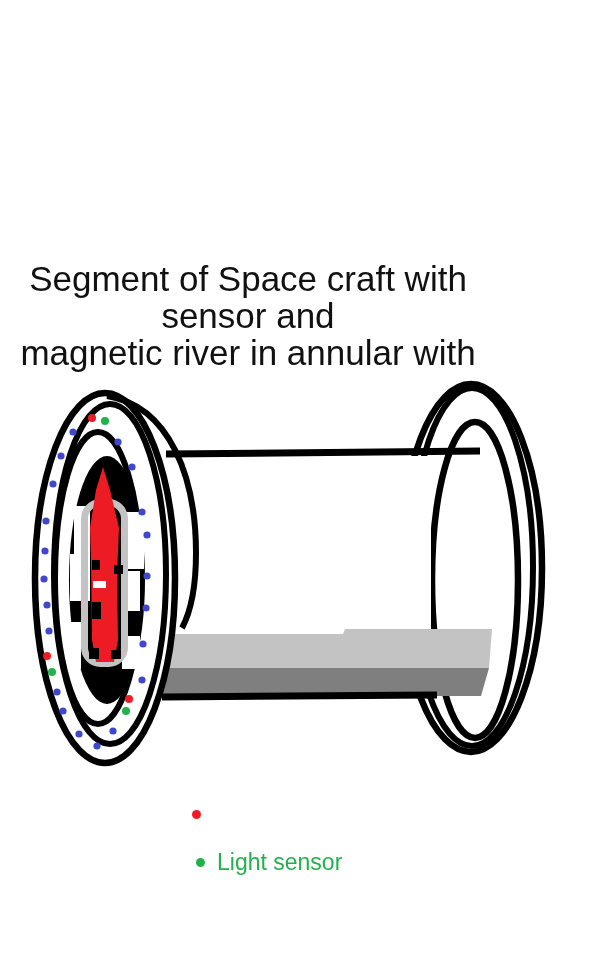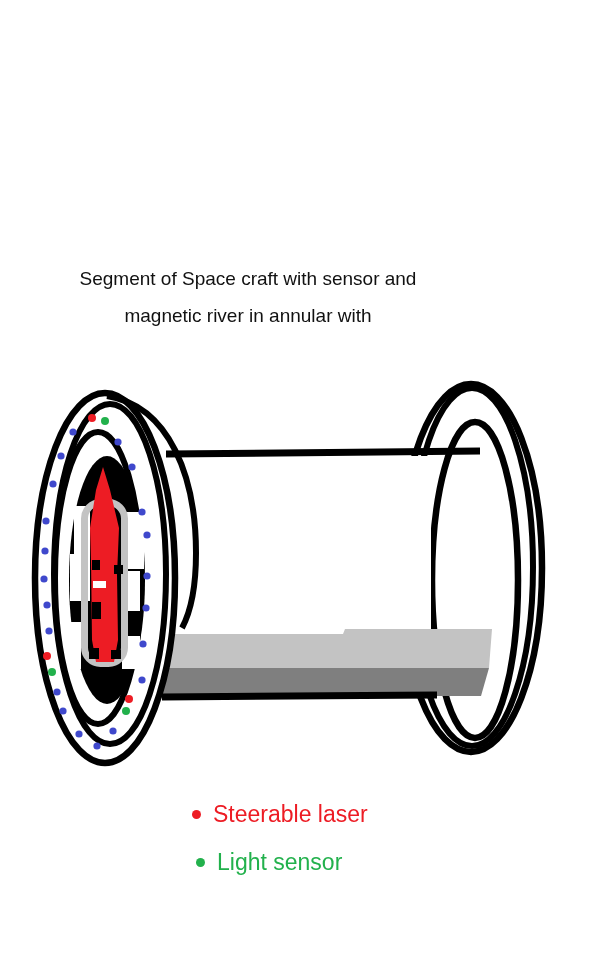--- a/index.html
+++ b/index.html
@@ -1,19 +1,19 @@
 <!DOCTYPE html>
 <html><head>
 <meta charset="utf-8">
 <style>
   html,body{margin:0;padding:0;background:#fff;}
   .page{position:relative;width:604px;height:972px;background:#fff;overflow:hidden;
         font-family:"Liberation Sans",sans-serif;}
   .title{position:absolute;top:260px;left:0;width:496px;text-align:center;
-         color:#111;font-size:19px;line-height:37px;}
+         color:#111;font-size:35px;line-height:37px;}
   .diagram-svg{position:absolute;left:0;top:0;width:604px;height:972px;}
   .legend{position:absolute;left:192px;top:790px;}
   .legend-row{display:flex;align-items:center;height:48px;}
   .legend-row:nth-child(2){padding-left:4px;}
   .legend-row:nth-child(3){padding-left:8px;text-decoration:underline;}
   .legend-dot{width:9px;height:9px;border-radius:50%;margin-right:12px;flex:0 0 auto;}
   .legend-label{font-size:23px;}
 </style>
 </head>
 <body>
@@ -98,21 +98,20 @@
         <circle cx="129" cy="699" r="4" fill="#ed1c24"></circle>
         <circle cx="105" cy="421" r="4" fill="#22b14c"></circle>
         <circle cx="52" cy="672" r="4" fill="#22b14c"></circle>
         <circle cx="126" cy="711" r="4" fill="#22b14c"></circle>
       </g>
   </svg>
 
   <div class="legend">
     <div class="legend-row">
       <span class="legend-dot" style="background: rgb(237, 28, 36);"></span>
-      <span class="legend-label" style="color: rgb(237, 28, 36);">Steerable laser</span>
     </div>
     <div class="legend-row">
       <span class="legend-dot" style="background: rgb(34, 177, 76);"></span>
       <span class="legend-label" style="color: rgb(34, 177, 76);">Light sensor</span>
     </div>
   </div>
 
 </div>
 
 </body></html>

